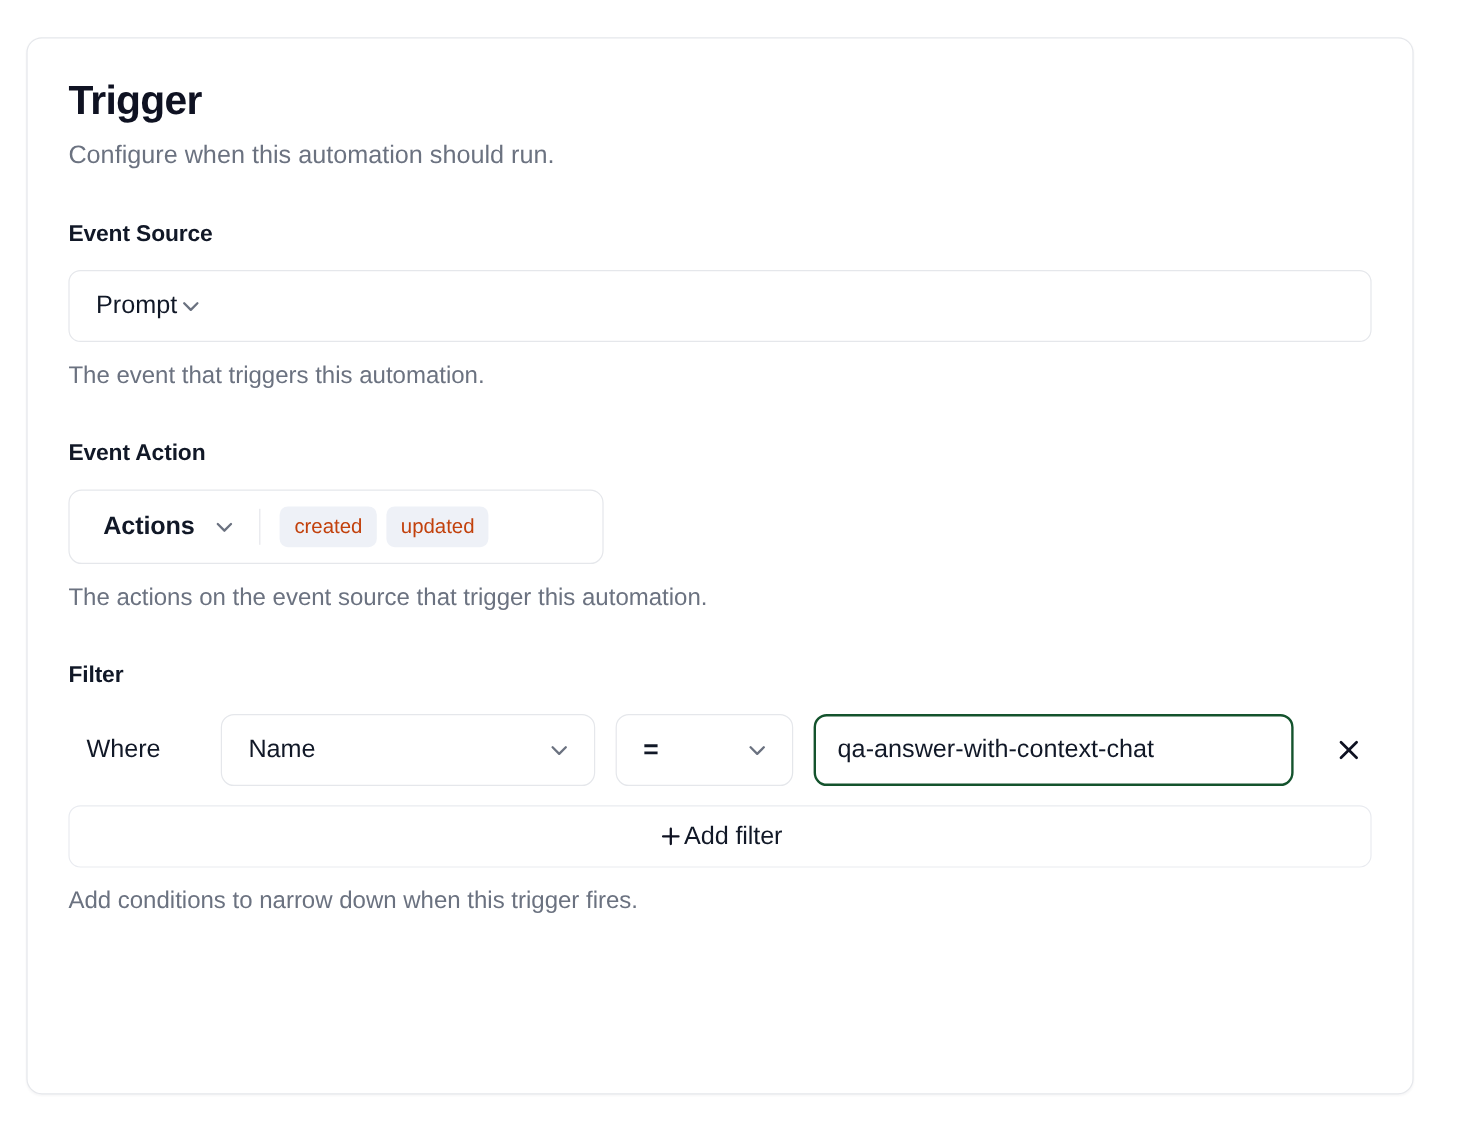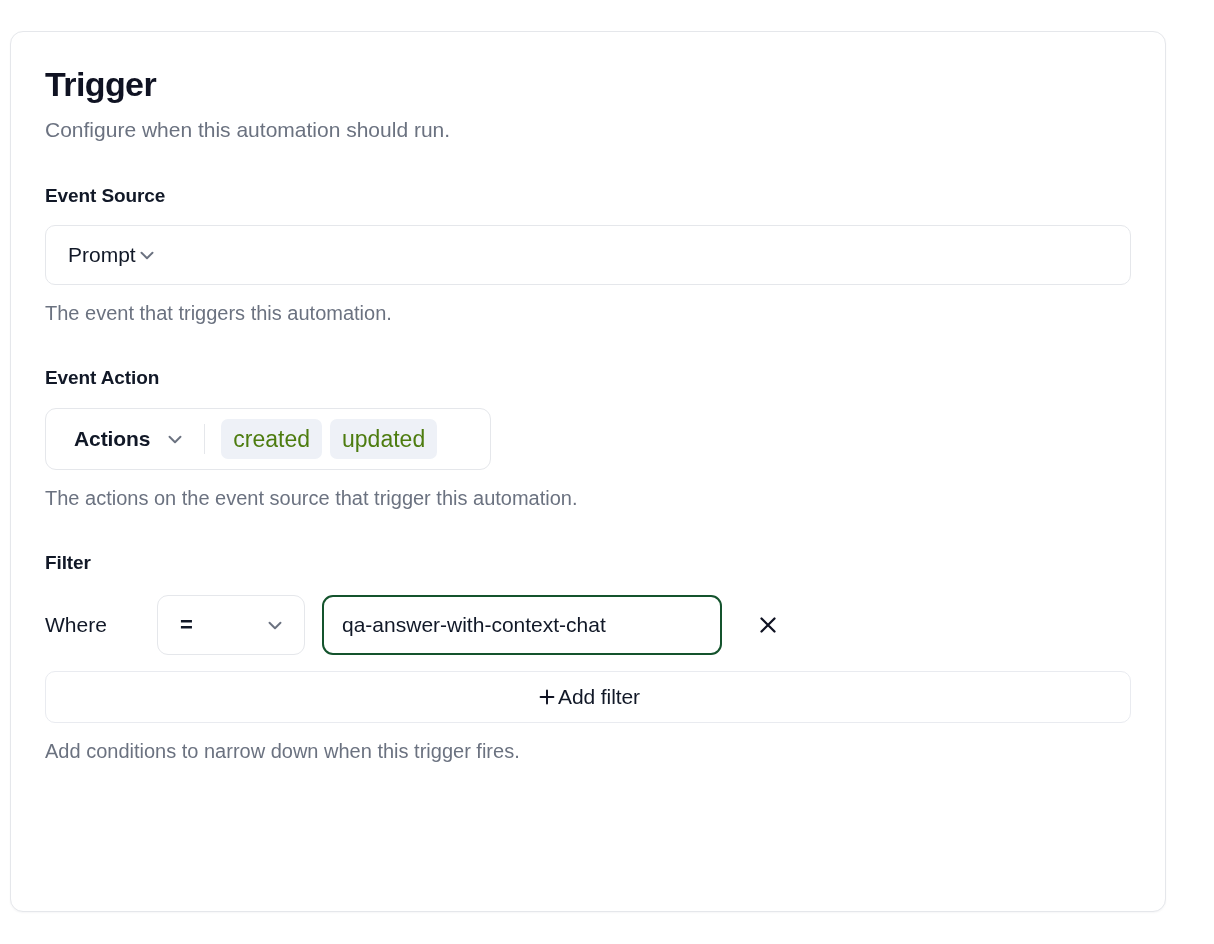--- a/index.html
+++ b/index.html
@@ -18,21 +18,21 @@
 
   .stage {
     position: relative;
     width: 1214px;
     height: 944px;
   }
 
   
   .trigger-card {
     position: absolute;
-    left: 10px;
+    left: 22px;
     top: 31px;
     width: 1156px;
     height: 881px;
     box-sizing: border-box;
     background: #ffffff;
     border: 1px solid #e5e7eb;
     border-radius: 13px;
     box-shadow: 0 1px 2px rgba(16, 24, 40, 0.04);
     padding: 34px 34px 0 34px;
   }
@@ -144,34 +144,35 @@
   }
   .chips {
     display: flex;
     align-items: center;
     gap: 8px;
   }
   .chip {
     background: #eef1f7;
     border-radius: 7px;
     padding: 7px 12px;
-    font-size: 23px;
-    font-weight: 400;
-    color: #4d7c0f;
+    font-size: 17px;
+    font-weight: 400;
+    color: #c2410c;
     line-height: 1.15;
     white-space: nowrap;
     cursor: pointer;
   }
 
   
   .filter-row {
     margin-top: 20px;
     display: flex;
     align-items: center;
     gap: 17px;
+    margin-left: 15px;
   }
   .where-label {
     font-size: 21px;
     font-weight: 400;
     color: #111827;
     width: 95px;
     flex: none;
   }
   .filter-select {
     box-sizing: border-box;
@@ -319,20 +320,26 @@
 
       <div class="field-help">The actions on the event source that trigger this automation.</div>
     </div>
 
     <div class="field-group">
       <div class="field-label">Filter</div>
 
       <div class="filter-row">
         <span class="where-label">Where</span>
 
+        <div class="filter-select field">
+          <span class="filter-select-value">Name</span>
+          <svg class="chev" viewBox="0 0 24 24">
+            <path d="M6 9.5 L12 15.5 L18 9.5"></path>
+          </svg>
+        </div>
 
         <div class="filter-select op">
           <span class="filter-select-value">=</span>
           <svg class="chev" viewBox="0 0 24 24">
             <path d="M6 9.5 L12 15.5 L18 9.5"></path>
           </svg>
         </div>
 
         <input class="filter-input" type="text" value="qa-answer-with-context-chat" style="">
 

